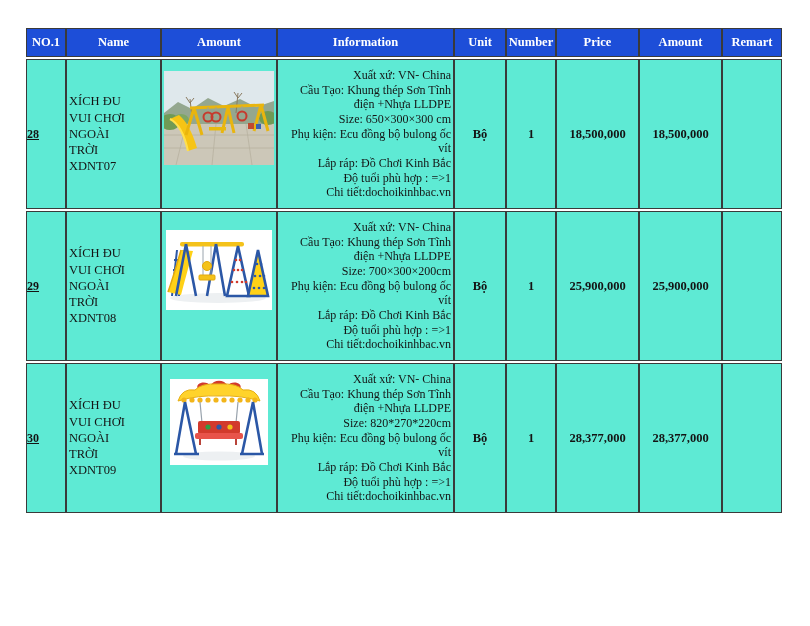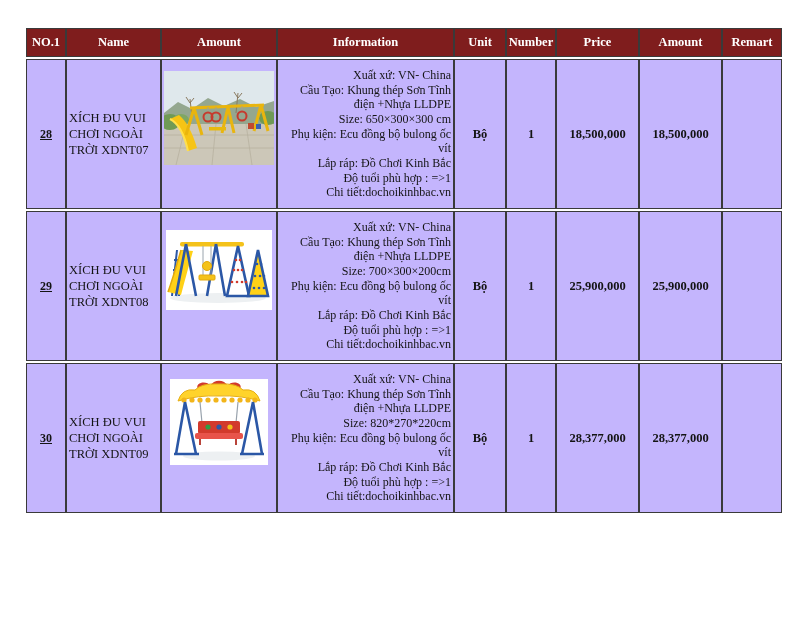--- a/index.html
+++ b/index.html
@@ -1,26 +1,26 @@
 <!DOCTYPE html>
 <html><head>
 <meta charset="utf-8">
 <style>
   html,body{margin:0;padding:0;background:#ffffff;}
   body{width:810px;height:626px;position:relative;overflow:hidden;
        font-family:"Liberation Serif","DejaVu Serif",serif;color:#141414;}
   table.catalog{position:absolute;left:26px;top:26px;border-collapse:separate;
        border-spacing:0 2px;table-layout:fixed;width:756px;}
   th,td{box-sizing:border-box;border:1px solid #3a3a3a;padding:0;overflow:hidden;}
-  thead th{background:#7f1d1d;color:#ffffff;font-weight:bold;height:29px;
+  thead th{background:#1d4ed8;color:#ffffff;font-weight:bold;height:29px;
        font-size:12.5px;text-align:center;vertical-align:middle;}
-  tbody td{height:150px;vertical-align:middle;font-size:12.5px;background:#c4b5fd;}
-  td.c-stt{text-align:center;font-weight:bold;font-size:12px;}
+  tbody td{height:150px;vertical-align:middle;font-size:12.5px;background:#5eead4;}
+  td.c-stt{text-align:left;font-weight:bold;font-size:12px;}
   td.c-stt .u{text-decoration:underline;}
-  td.c-name{text-align:left;padding:0 4px 0 2px;line-height:1.3;}
+  td.c-name{text-align:left;padding:0 20px 0 2px;line-height:1.3;}
   td.c-pic{text-align:center;}
   td.c-pic svg{display:block;margin:0 auto;transform:translateY(-16px);}
   td.c-info{text-align:right;padding:0 2px 0 7px;font-size:12px;line-height:1.22;}
   td.c-unit,td.c-num,td.c-price{text-align:center;font-weight:bold;}
   td.c-amt{text-align:center;font-weight:bold;}
   td.c-rem{text-align:center;}
 </style>
 </head>
 <body>
 

